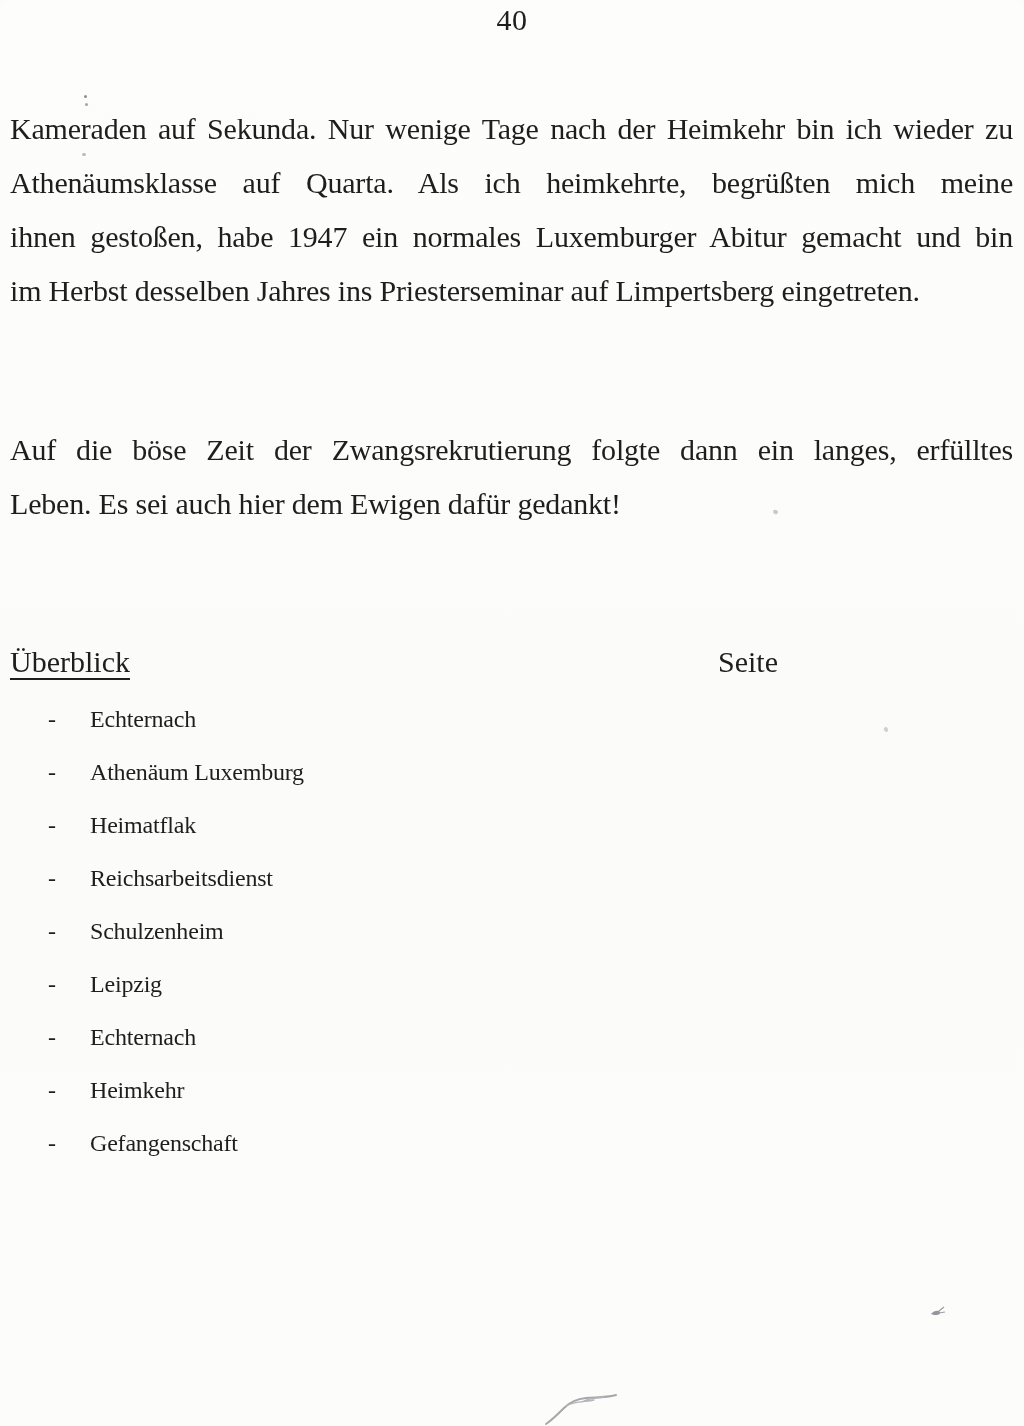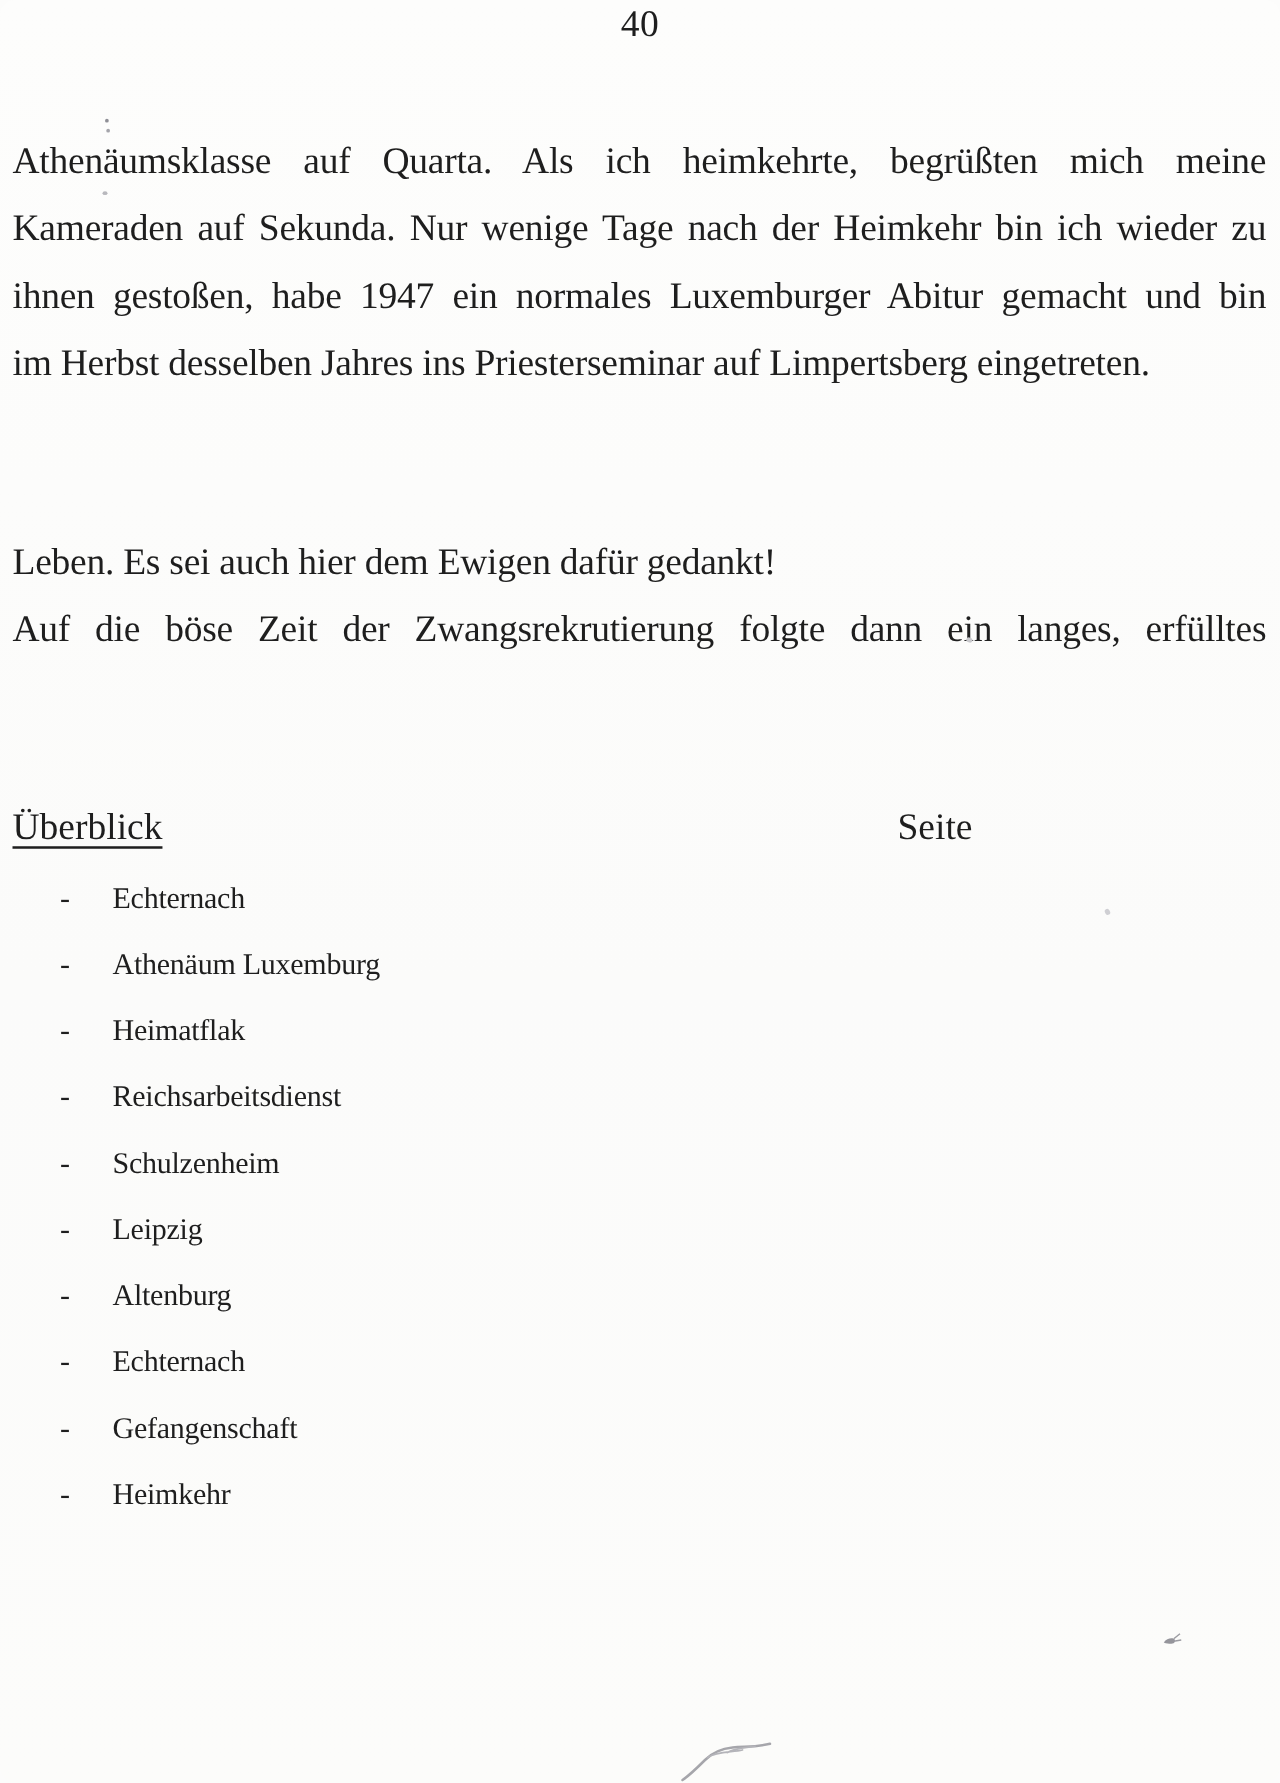--- a/index.html
+++ b/index.html
@@ -108,47 +108,46 @@
   .squiggle-mark { top: 1386px; left: 542px; }
 </style>
 </head>
 <body>
 
 <div class="page">
 
   <div class="page-number">40</div>
 
   <div class="para para-1">
+    <div class="line">Kameraden auf Sekunda. Nur wenige Tage nach der Heimkehr bin ich wieder zu</div>
     <div class="line">Athenäumsklasse auf Quarta. Als ich heimkehrte, begrüßten mich meine</div>
-    <div class="line">Kameraden auf Sekunda. Nur wenige Tage nach der Heimkehr bin ich wieder zu</div>
     <div class="line">ihnen gestoßen, habe 1947 ein normales Luxemburger Abitur gemacht und bin</div>
     <div class="line last">im Herbst desselben Jahres ins Priesterseminar auf Limpertsberg eingetreten.</div>
   </div>
 
   <div class="para para-2">
+    <div class="line">Auf die böse Zeit der Zwangsrekrutierung folgte dann ein langes, erfülltes</div>
     <div class="line last">Leben. Es sei auch hier dem Ewigen dafür gedankt!</div>
-    <div class="line">Auf die böse Zeit der Zwangsrekrutierung folgte dann ein langes, erfülltes</div>
   </div>
 
   <div class="overview-header">
     <span class="overview-heading">Überblick</span>
     <span class="seite-label">Seite</span>
   </div>
 
   <ul class="toc">
     <li class="toc-item"><span class="toc-dash">-</span><span>Echternach</span></li>
     <li class="toc-item"><span class="toc-dash">-</span><span>Athenäum Luxemburg</span></li>
     <li class="toc-item"><span class="toc-dash">-</span><span>Heimatflak</span></li>
     <li class="toc-item"><span class="toc-dash">-</span><span>Reichsarbeitsdienst</span></li>
     <li class="toc-item"><span class="toc-dash">-</span><span>Schulzenheim</span></li>
     <li class="toc-item"><span class="toc-dash">-</span><span>Leipzig</span></li>
-    <li class="toc-item"><span class="toc-dash">-</span><span>Altenburg</span></li>
     <li class="toc-item"><span class="toc-dash">-</span><span>Echternach</span></li>
+    <li class="toc-item"><span class="toc-dash">-</span><span>Heimkehr</span></li>
     <li class="toc-item"><span class="toc-dash">-</span><span>Gefangenschaft</span></li>
-    <li class="toc-item"><span class="toc-dash">-</span><span>Heimkehr</span></li>
   </ul>
 
   <div class="artifact speck-colon"></div>
   <div class="artifact speck-2"></div>
   <div class="artifact speck-3"></div>
   <div class="artifact speck-4"></div>
   <div class="artifact blob-mark">
     <svg width="20" height="14" viewBox="0 0 20 14">
       <path d="M3,9 C5,6 9,5 11,6 C13,7 12,10 9,10 C7,10 5,10 3,9 Z" fill="#95959b"></path>
       <path d="M11,6 L16,2 M11,8 L17,7" stroke="#9d9da3" stroke-width="1.2" fill="none"></path>

